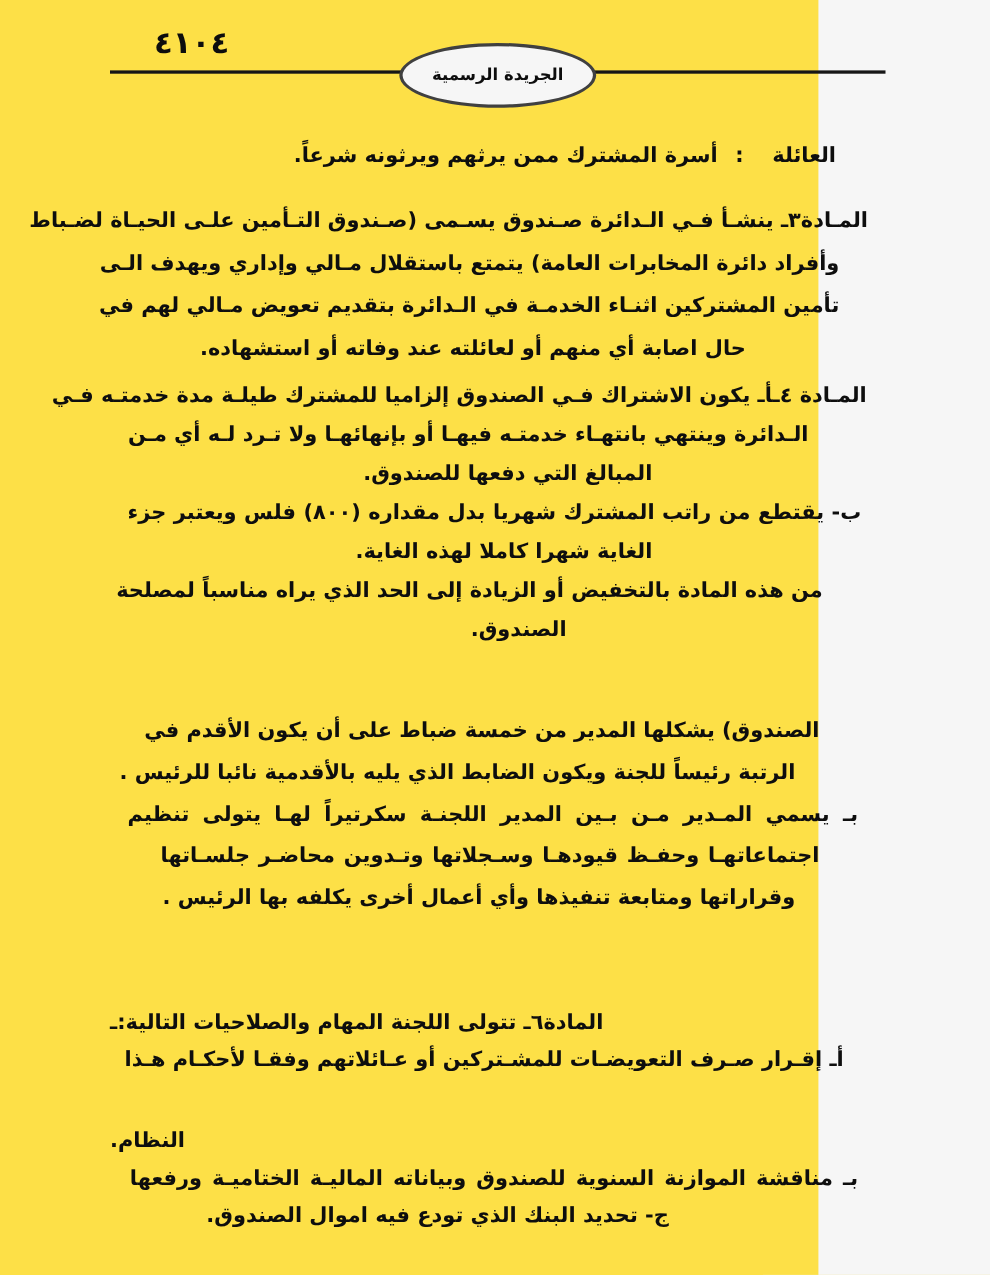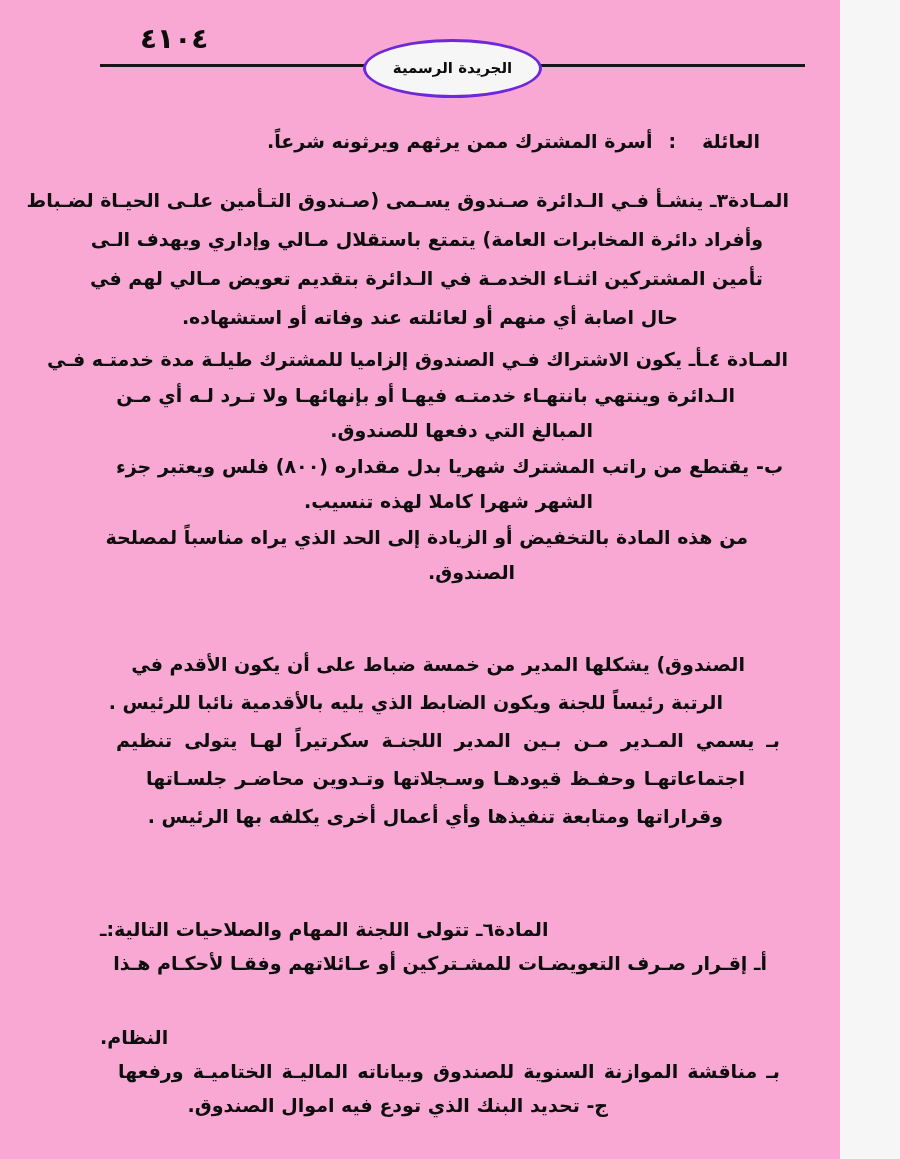--- a/index.html
+++ b/index.html
@@ -3,35 +3,35 @@
 <meta charset="utf-8">
 <style>
   html,body{margin:0;padding:0;}
   body{
     width:900px;height:1159px;
     background:#f6f6f6;
     font-family:"DejaVu Sans","Liberation Sans",sans-serif;
     color:#0d0d0d;
     overflow:hidden;
   }
-  .page{position:relative;width:840px;height:1159px;background:#f9a8d4;}
+  .page{position:relative;width:744px;height:1159px;background:#fde047;}
 
   
   .page-number{
     position:absolute;left:140px;top:22px;
     font-size:28px;font-weight:700;letter-spacing:3px;
     color:#0d0d0d;
   }
   .rule{
     position:absolute;left:100px;top:64px;width:705px;height:3px;
     background:#161616;
   }
   .banner{
     position:absolute;left:363px;top:39px;width:179px;height:59px;
-    border:3px solid #6d28d9;border-radius:50%;
+    border:3px solid #404040;border-radius:50%;
     background:#f6f6f6;
     display:flex;align-items:center;justify-content:center;
     box-sizing:border-box;
     z-index:2;
   }
   .banner-label{
     font-size:15px;font-weight:700;direction:rtl;
     transform:translateY(-1px);
   }
 
@@ -83,21 +83,21 @@
       <div class="ln j" style="margin-right:30px;margin-left:22px;">وأفراد دائرة المخابرات العامة) يتمتع باستقلال مـالي وإداري ويهدف الـى</div>
       <div class="ln j" style="margin-right:30px;margin-left:28px;">تأمين المشتركين  اثنـاء الخدمـة في الـدائرة بتقديم تعويض مـالي لهم في</div>
       <div class="ln c" style="margin-right:115px;margin-left:185px;">حال اصابة أي منهم أو لعائلته عند وفاته أو استشهاده.</div>
     </div>
 
     <div class="block art4">
       <div class="ln j" style="margin-right:5px;margin-left:8px;">المـادة ٤ـأـ يكون الاشتراك فـي الصندوق إلزاميا للمشترك طيلـة مدة خدمتـه فـي</div>
       <div class="ln j" style="margin-right:58px;margin-left:48px;">الـدائرة وينتهي بانتهـاء خدمتـه فيهـا أو بإنهائهـا ولا تـرد لـه أي مـن</div>
       <div class="ln c" style="margin-right:200px;margin-left:260px;">المبالغ التي دفعها للصندوق.</div>
       <div class="ln j" style="margin-right:10px;margin-left:16px;">ب- يقتطع من راتب المشترك شهريا بدل مقداره (٨٠٠) فلس ويعتبر جزء</div>
-      <div class="ln c" style="margin-right:200px;margin-left:255px;">الشهر شهرا كاملا لهذه تنسيب.</div>
+      <div class="ln c" style="margin-right:200px;margin-left:255px;">الغاية شهرا كاملا لهذه الغاية.</div>
       <div class="ln j" style="margin-right:45px;margin-left:44px;">من هذه المادة بالتخفيض أو الزيادة إلى الحد الذي يراه مناسباً لمصلحة</div>
       <div class="ln c" style="margin-right:250px;margin-left:300px;">الصندوق.</div>
     </div>
 
     <div class="block art5">
       <div class="ln j" style="margin-right:48px;margin-left:48px;">الصندوق) يشكلها المدير من خمسة ضباط على أن يكون الأقدم في</div>
       <div class="ln j" style="margin-right:70px;margin-left:72px;">الرتبة رئيساً للجنة ويكون الضابط الذي يليه بالأقدمية نائبا للرئيس .</div>
       <div class="ln j" style="margin-right:13px;margin-left:16px;">بـ  يسمي المـدير مـن بـين المدير اللجنـة سكرتيراً لهـا يتولى تنظيم</div>
       <div class="ln j" style="margin-right:48px;margin-left:46px;">اجتماعاتهـا وحفـظ قيودهـا وسـجلاتها وتـدوين محاضـر جلسـاتها</div>
       <div class="ln j" style="margin-right:70px;margin-left:100px;">وقراراتها ومتابعة تنفيذها وأي أعمال أخرى يكلفه بها الرئيس .</div>

